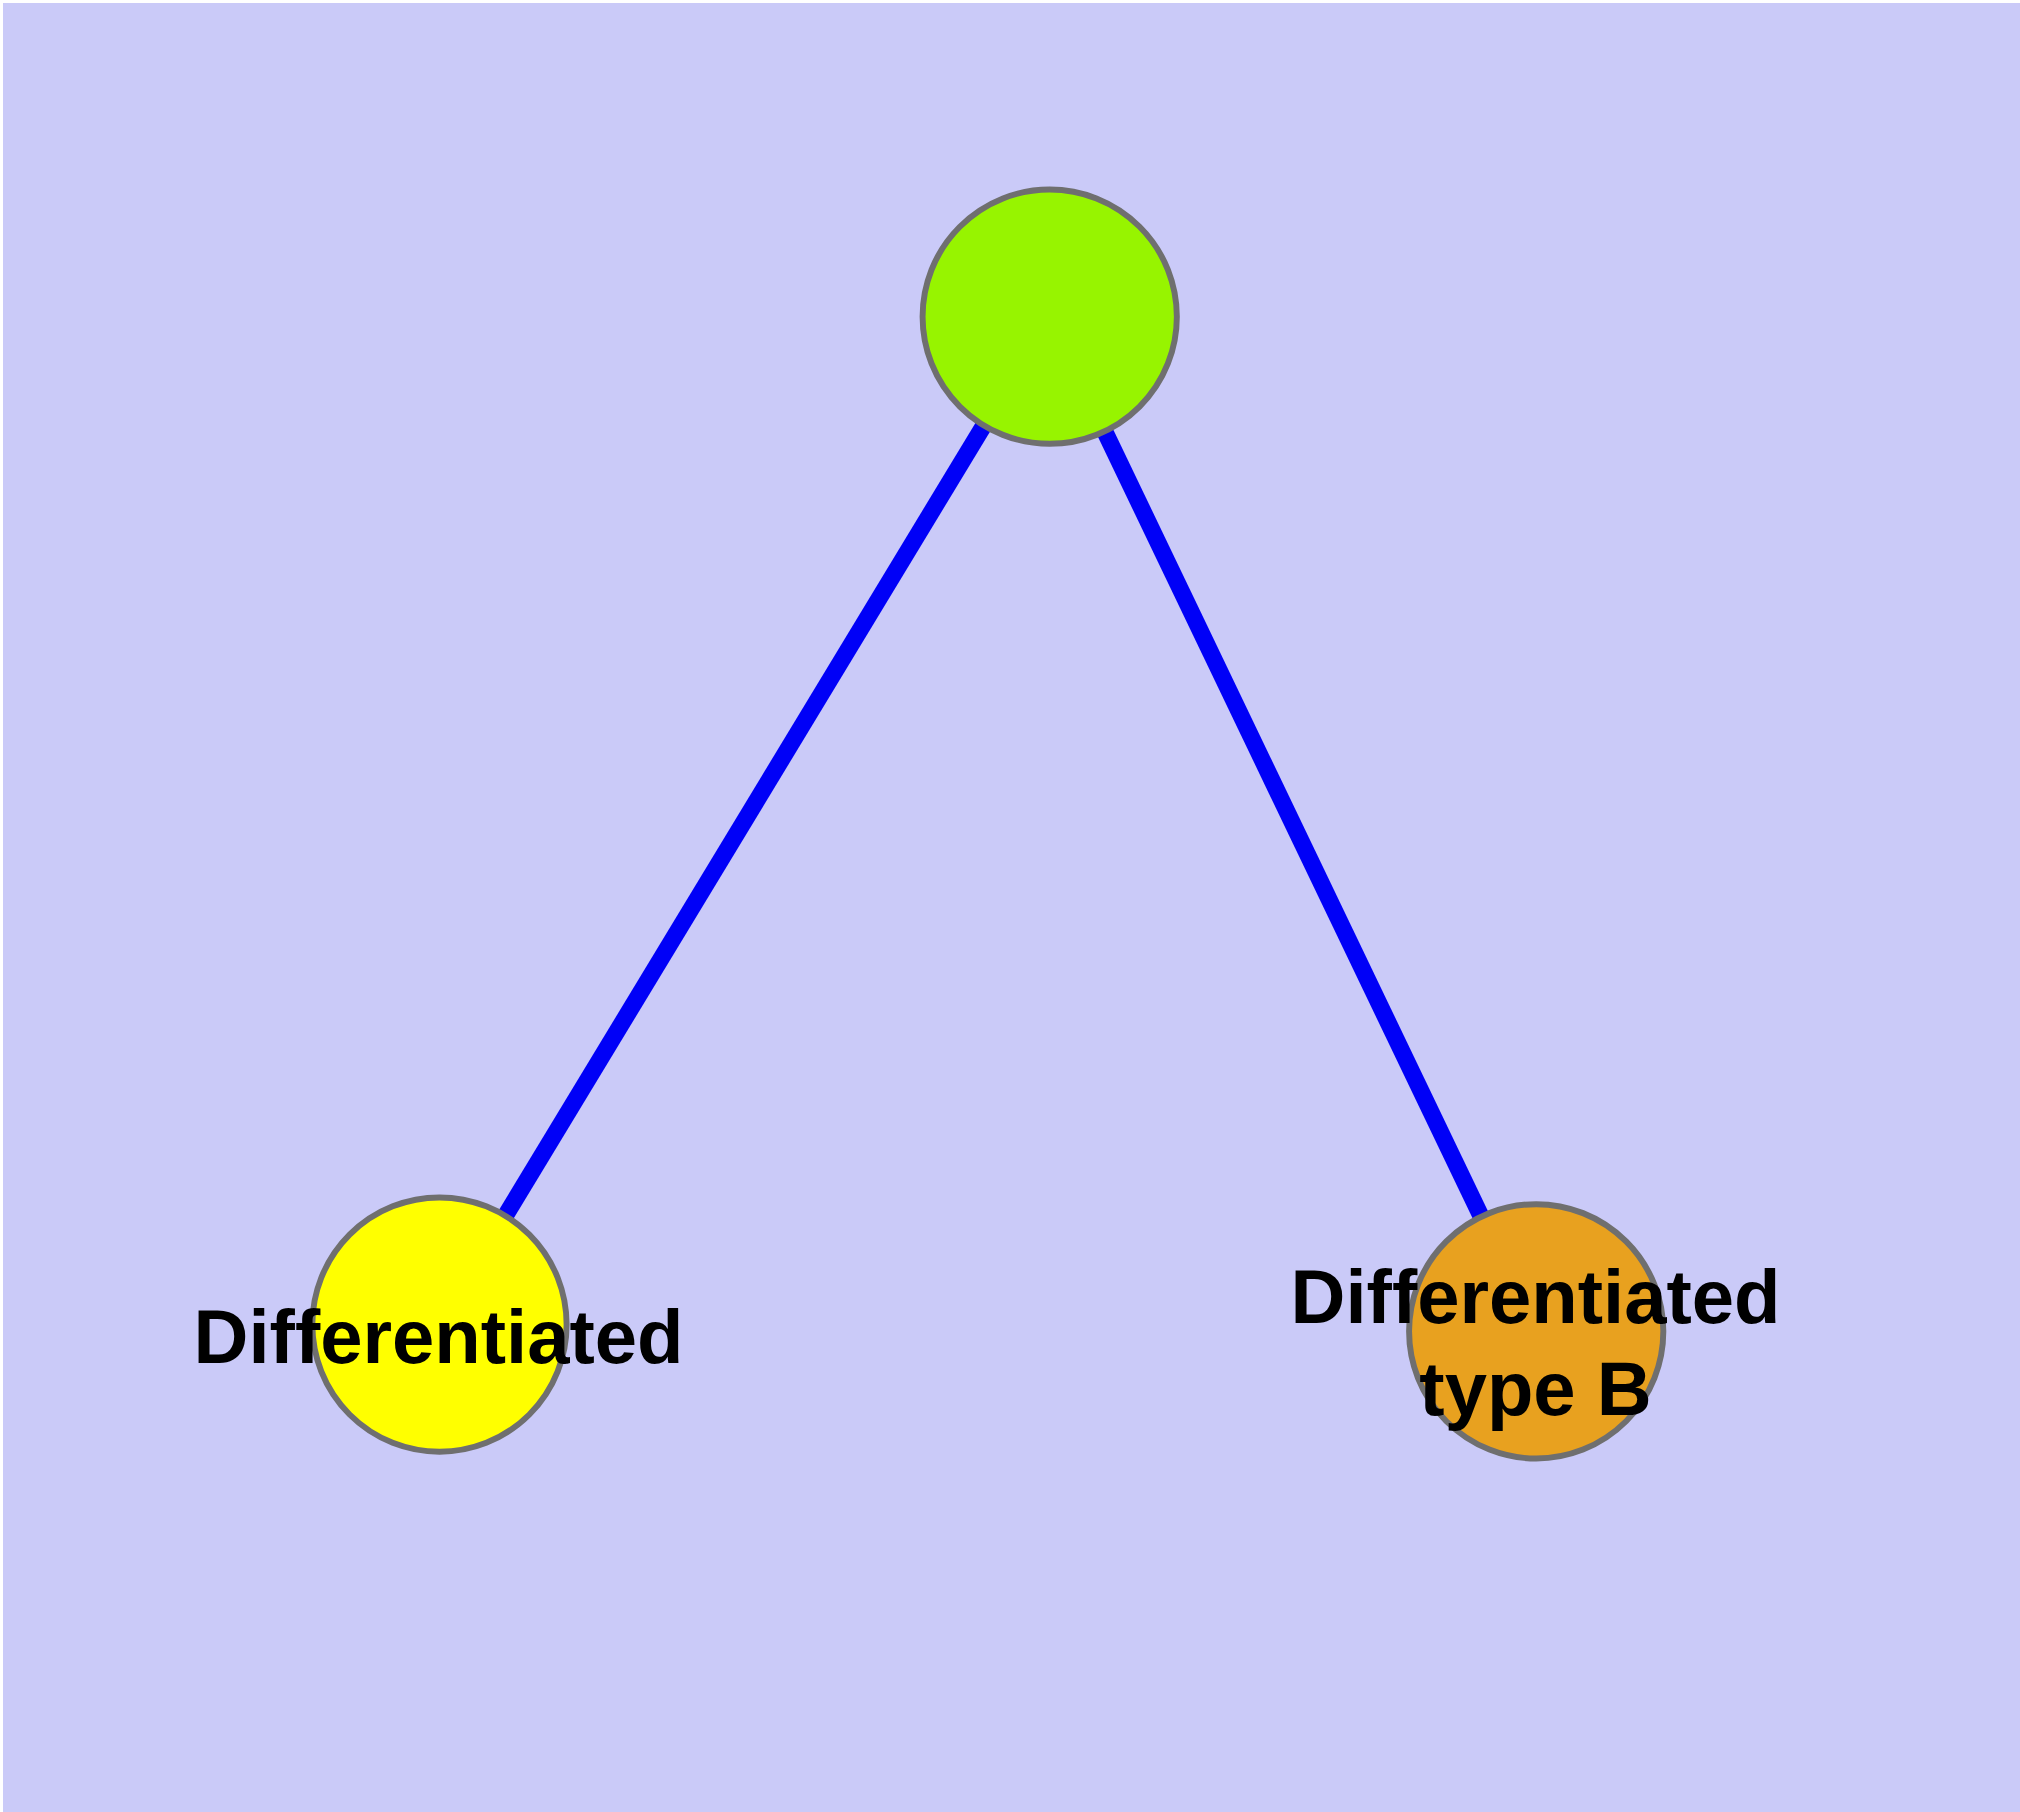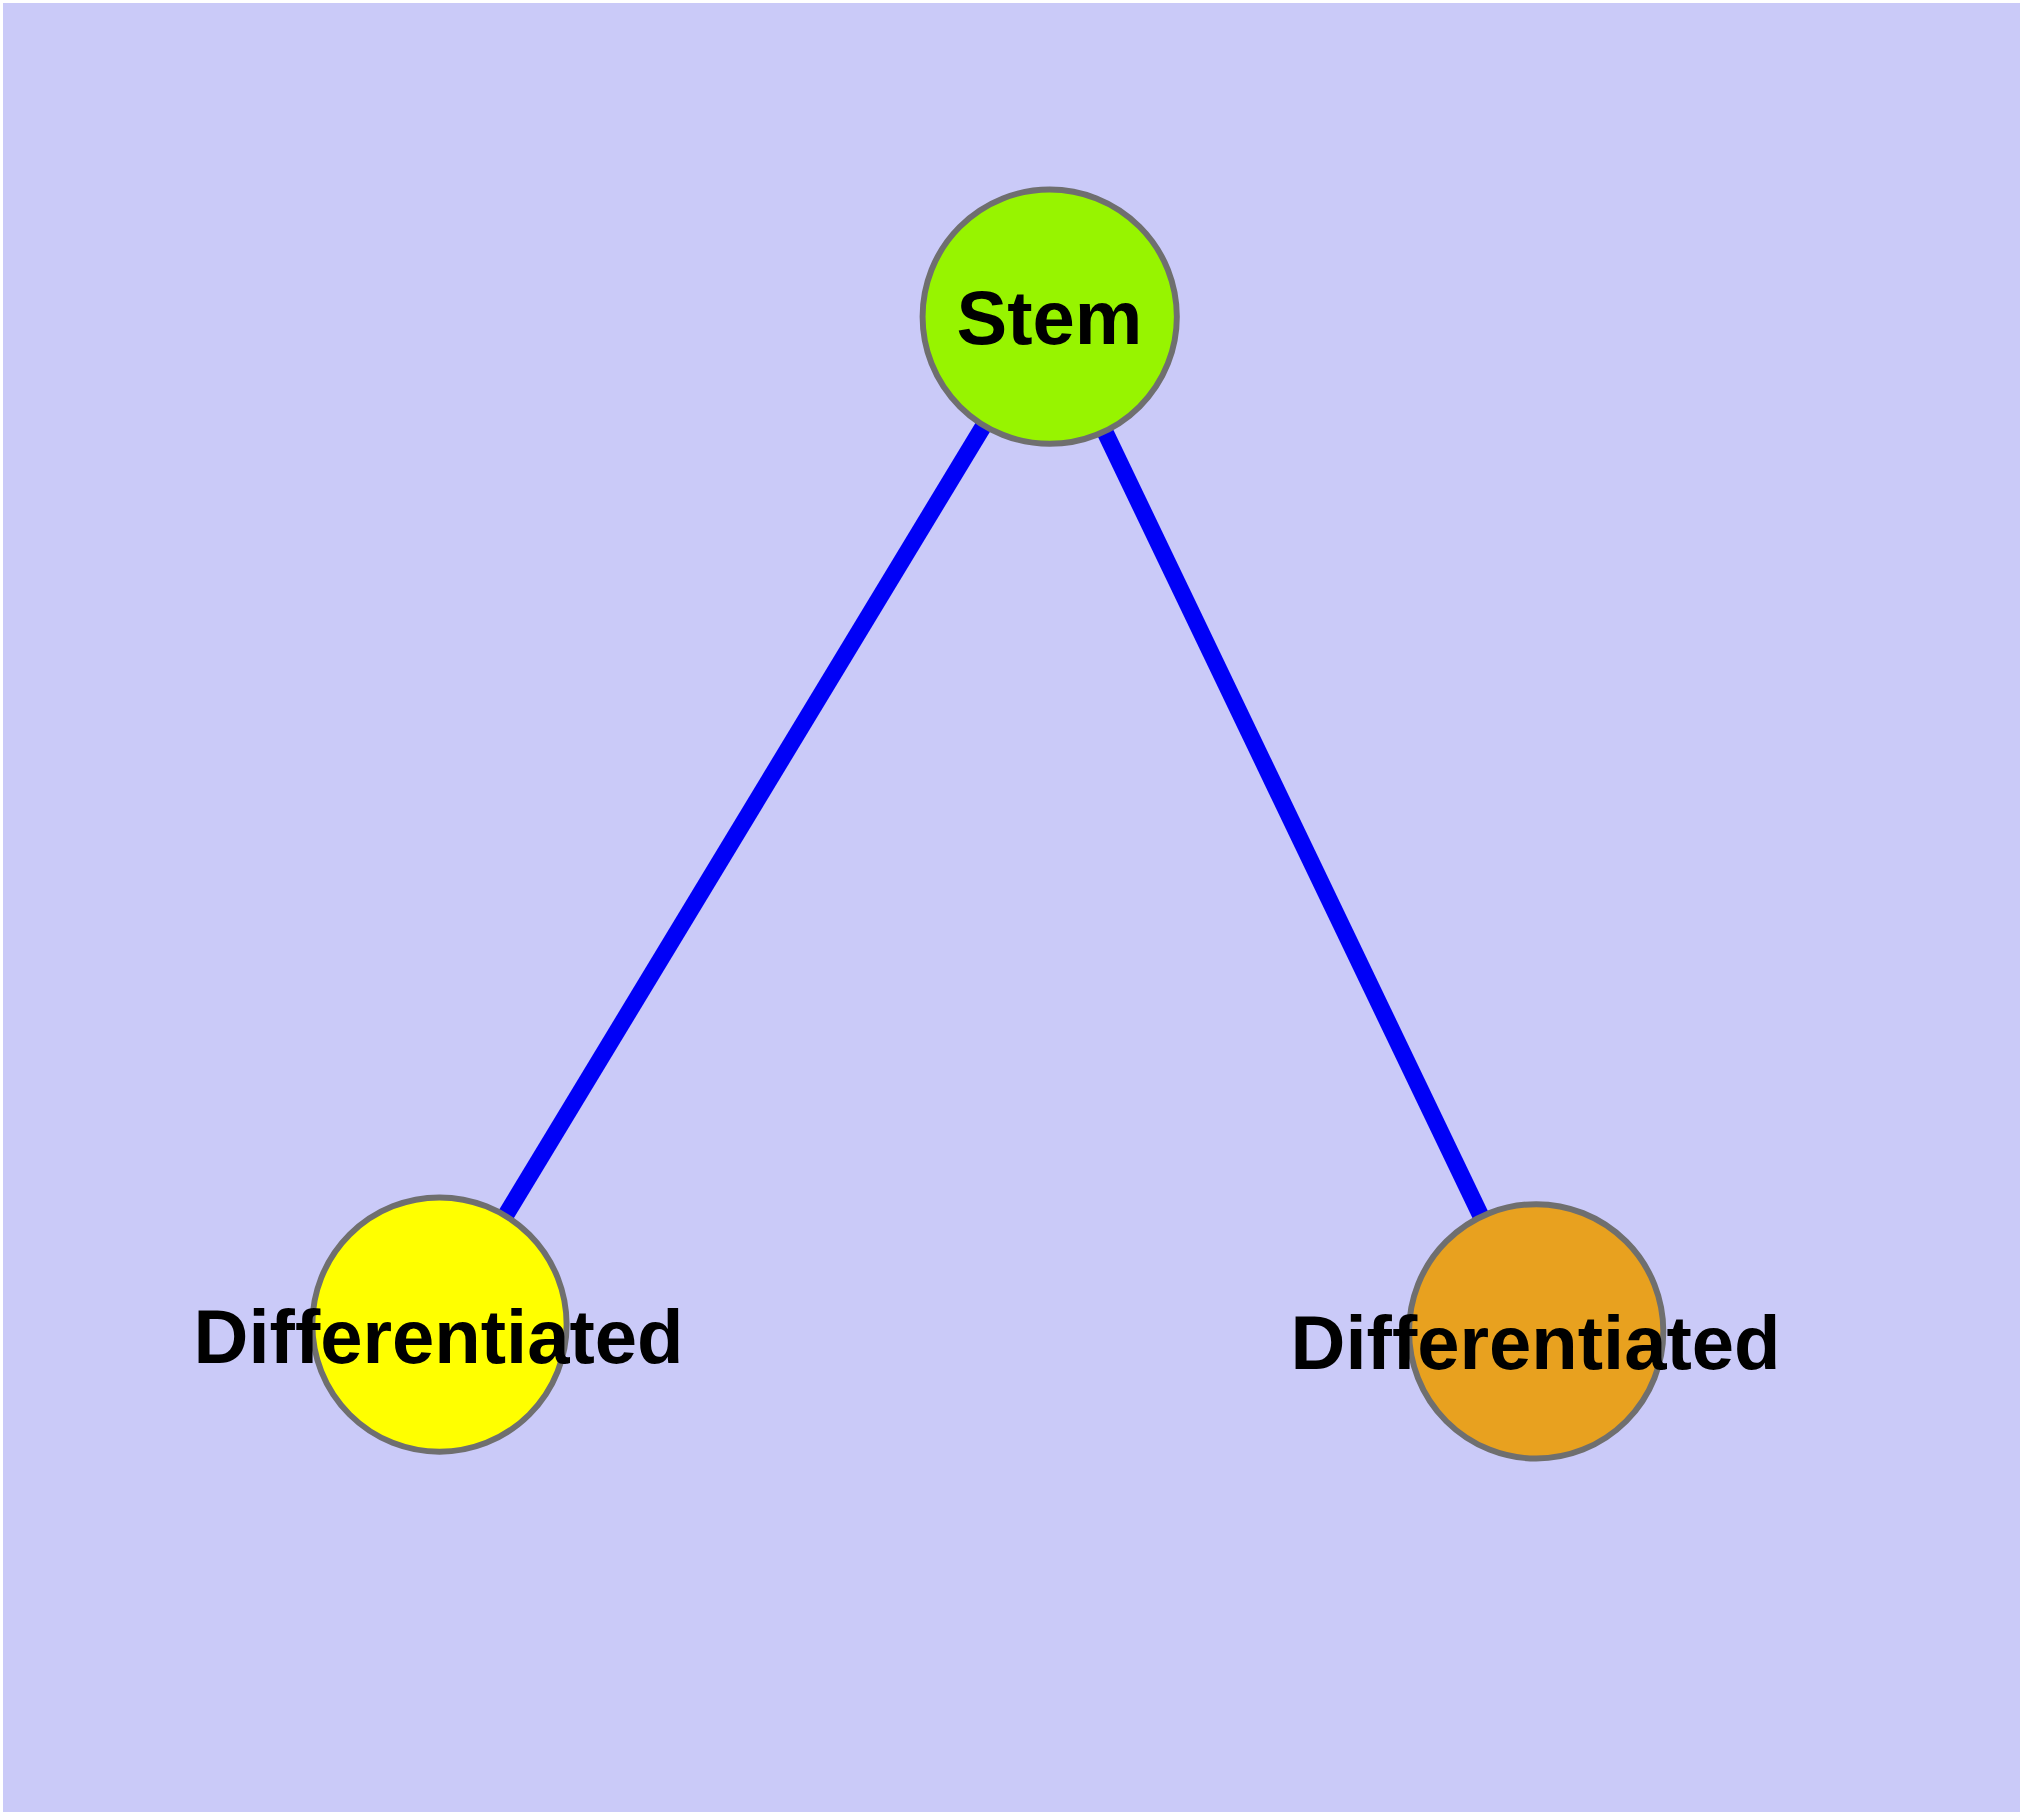--- a/index.html
+++ b/index.html
@@ -54,26 +54,24 @@
 
   <svg class="graph" viewBox="0 0 2381 2134" preserveAspectRatio="none">
     <line x1="1235" y1="370" x2="515" y2="1559" stroke="#0000f7"></line>
     <line x1="1235" y1="370" x2="1809" y2="1567" stroke="#0000f7"></line>
 
     <circle cx="1235" cy="370" r="150" fill="#97f400"></circle>
     <circle cx="515" cy="1559" r="150" fill="#ffff00"></circle>
     <circle cx="1809" cy="1567" r="150" fill="#e8a11f"></circle>
   </svg>
 
-  <div class="node-label" style="left:1047px; top:315px;">
-    <div>Stem</div>
-  </div>
 
   <div class="node-label" style="left:436px; top:1334px;">
     <div>Differentiated</div>
   </div>
 
   <div class="node-label" style="left:1533px; top:1340px;">
     <div>Differentiated</div>
+    <div>type B</div>
   </div>
 
 </div>
 
 
 </body></html>

